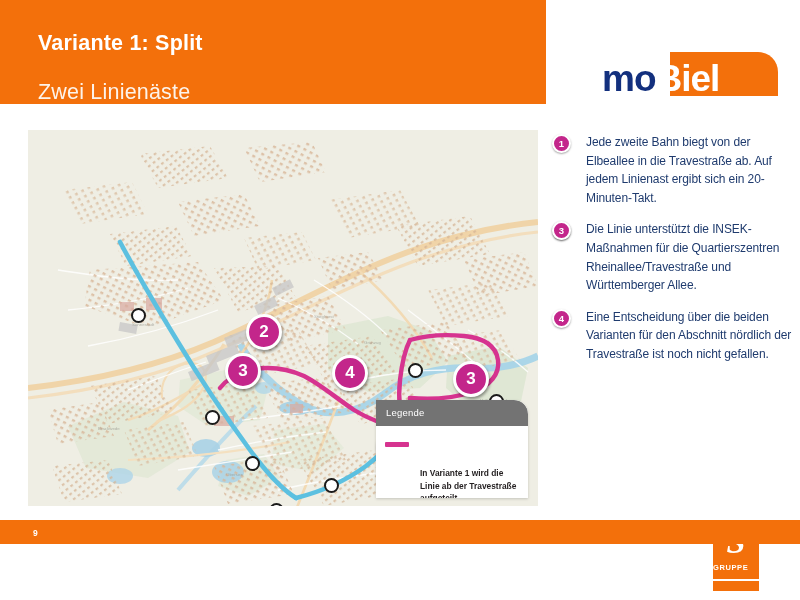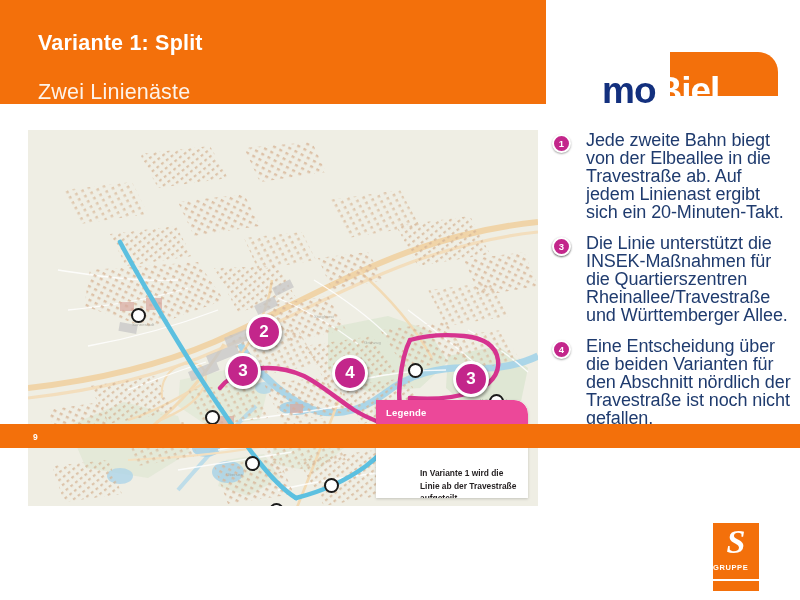--- a/index.html
+++ b/index.html
@@ -3,21 +3,21 @@
 <meta charset="utf-8">
 <title>Variante 1: Split</title>
 <style>
   html,body{margin:0;padding:0;}
   body{
     width:800px;height:600px;overflow:hidden;
     background:#ffffff;
     font-family:"Liberation Sans","DejaVu Sans",sans-serif;
     position:relative;
   }
-  #slide{position:absolute;inset:0;width:800px;height:448px;background:#fff;}
+  #slide{position:absolute;inset:0;width:800px;height:544px;background:#fff;}
 
   
   .header-bar{
     position:absolute;left:0;top:0;width:546px;height:104px;
     background:#f3700b;
   }
   .title-main{
     position:absolute;left:38px;top:33px;
     font-size:21.5px;font-weight:bold;color:#ffffff;
     letter-spacing:.2px;line-height:1;white-space:nowrap;
@@ -33,42 +33,42 @@
     position:absolute;left:602px;top:52px;width:176px;height:62px;
   }
   .logo-mobiel .lm-block{
     position:absolute;right:0;top:0;width:108px;height:44px;
     background:#f3700b;
     border-top-right-radius:20px;
   }
   .logo-mobiel .lm-word{
     position:absolute;left:0;top:7px;width:176px;
     font-size:37px;font-weight:bold;letter-spacing:-1px;
-    line-height:40px;white-space:nowrap;margin-top:12px;
+    line-height:40px;white-space:nowrap;
   }
   .logo-mobiel .lm-mo{color:#13307e;}
   .logo-mobiel .lm-biel{color:#ffffff;}
 
   
   .map-frame{
     position:absolute;left:28px;top:130px;width:510px;height:376px;
     background:#efeee4;overflow:hidden;
   }
   .map-frame svg{display:block;}
 
   
   .legend{
     position:absolute;left:376px;top:400px;width:152px;height:98px;
     background:#ffffff;border-top-right-radius:14px;
     box-shadow:0 1px 3px rgba(0,0,0,.18);
     overflow:hidden;
   }
   .legend-head{
-    height:26px;background:#ec4899;border-top-right-radius:14px;
-    color:#ffffff;font-size:9.5px;font-weight:bold;
+    height:26px;background:#737373;border-top-right-radius:14px;
+    color:#ffffff;font-size:9.5px;font-weight:normal;
     line-height:26px;padding-left:10px;letter-spacing:.2px;
   }
   .legend-body{position:relative;padding:12px 9px 0 9px;}
   .legend-swatch{
     position:absolute;left:9px;top:16px;width:24px;height:5px;
     background:#d6338f;border-radius:1px;
   }
   .legend-text{
     margin-left:35px;font-size:8.4px;font-weight:bold;color:#231f20;
     line-height:12.5px;
@@ -84,21 +84,21 @@
   }
   .badge{
     position:absolute;left:0;top:2px;width:19px;height:19px;
     border-radius:50%;background:#c3268b;border:2px solid #ffffff;
     box-sizing:border-box;
     box-shadow:0 1px 2px rgba(0,0,0,.35);
     color:#ffffff;font-size:9.5px;font-weight:bold;
     line-height:15px;text-align:center;
   }
   .note-text{
-    font-size:18px;color:#1f3b6e;line-height:16.6px;
+    font-size:12px;color:#1f3b6e;line-height:16.6px;
     letter-spacing:-.1px;
   }
 
   
   .map-marker{
     position:absolute;width:36px;height:36px;border-radius:50%;
     background:#c3268b;border:3px solid #ffffff;box-sizing:border-box;
     box-shadow:1px 2px 3px rgba(0,0,0,.4);
     color:#ffffff;font-size:17px;font-weight:bold;
     line-height:30px;text-align:center;

